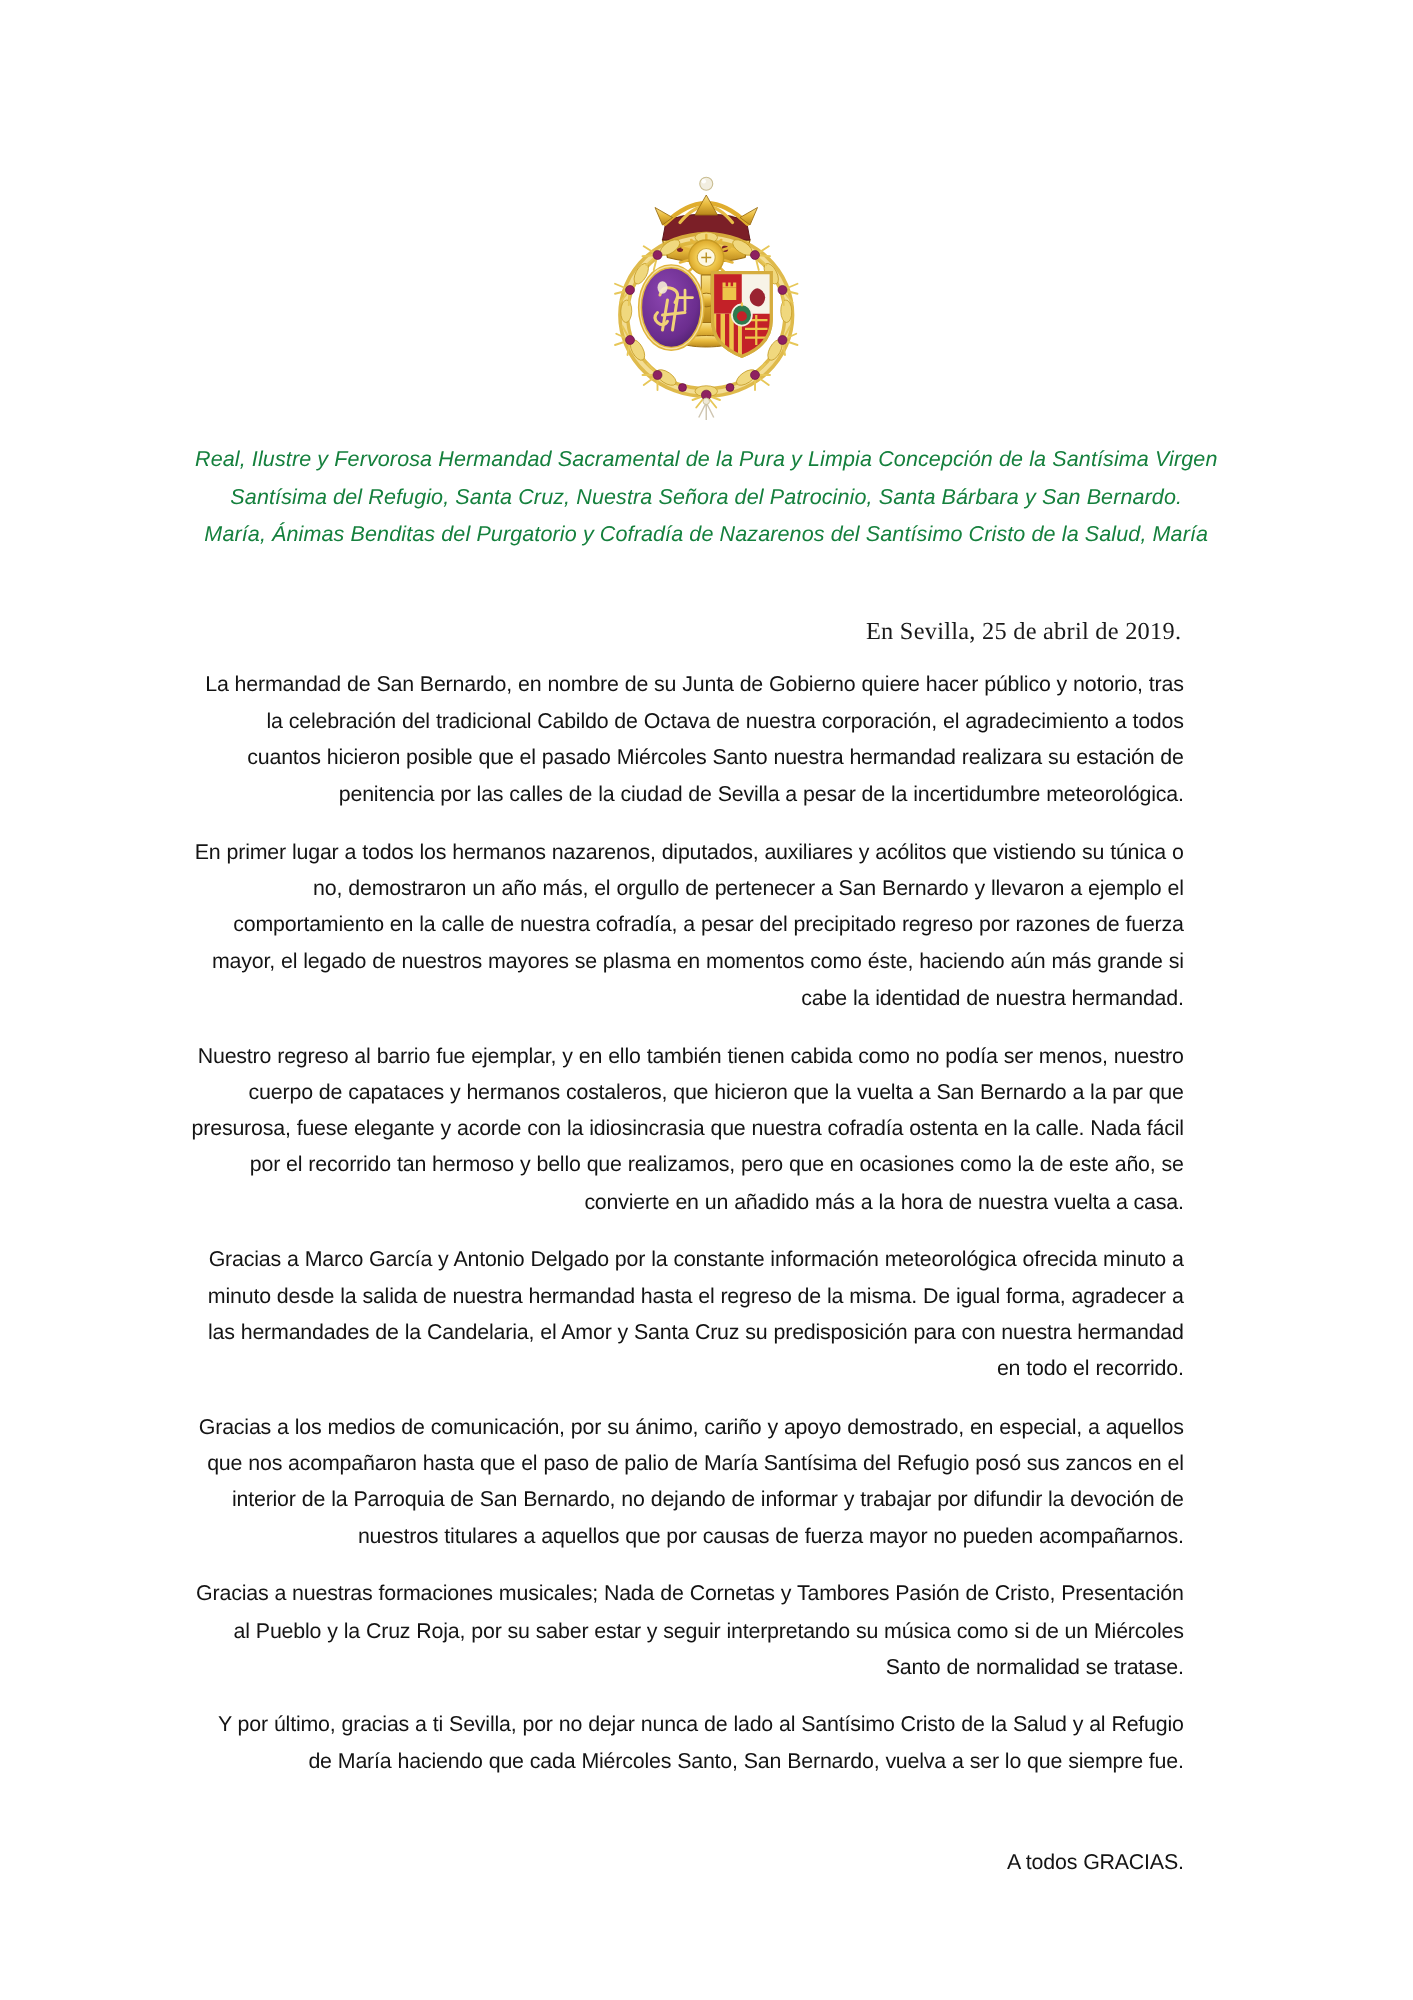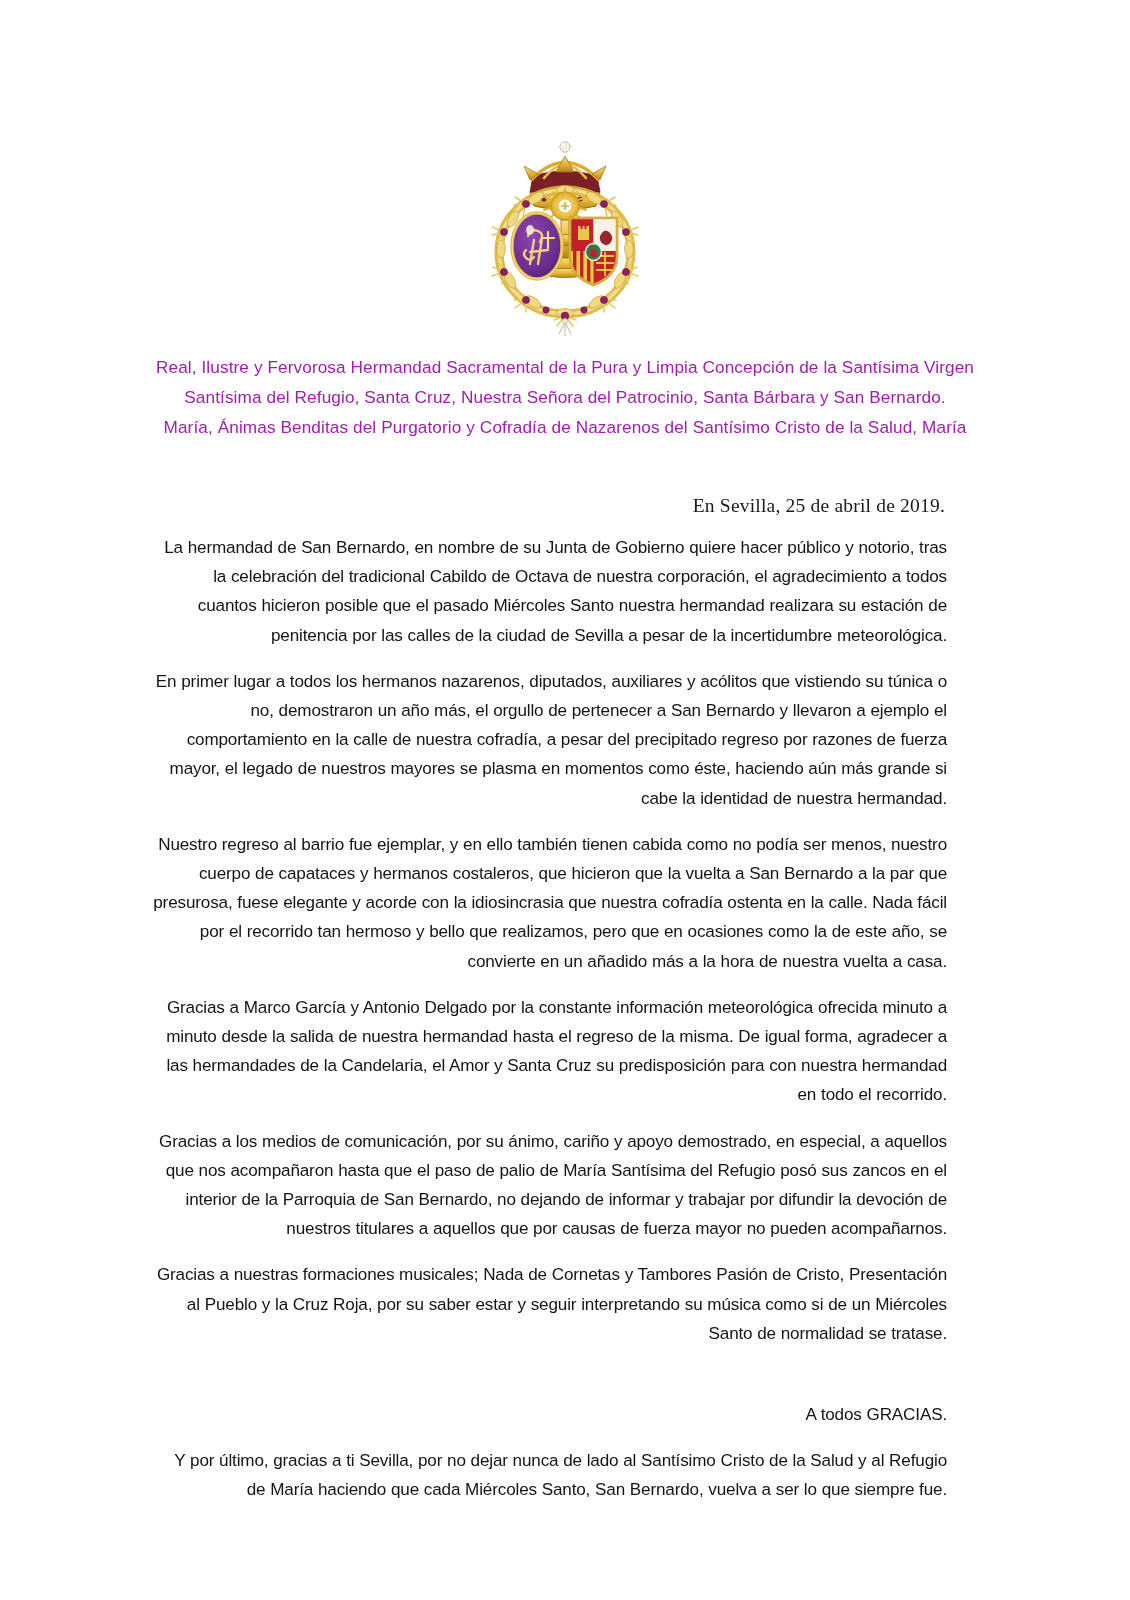--- a/index.html
+++ b/index.html
@@ -35,24 +35,25 @@
   
   .title-block {
     position: absolute;
     left: 150px;
     top: 352px;
     width: 830px;
     text-align: center;
   }
   .title-line {
     font-family: "Liberation Sans", sans-serif;
+    font-style: italic;
     font-weight: 400;
     font-size: 17.2px;
     line-height: 30px;
-    color: #a21caf;
+    color: #15803d;
     letter-spacing: 0.1px;
     white-space: nowrap;
   }
 
   
   .date-line {
     position: absolute;
     left: 152px;
     top: 495px;
     width: 793px;
@@ -285,17 +286,17 @@
 
   <div class="date-line">En Sevilla, 25 de abril de 2019.</div>
 
   <div class="body-block">
     <p class="para">La hermandad de San Bernardo, en nombre de su Junta de Gobierno  quiere hacer público y notorio, tras la celebración del tradicional Cabildo de Octava de nuestra corporación, el agradecimiento a todos cuantos hicieron posible que el pasado Miércoles Santo nuestra hermandad realizara su estación de penitencia por las calles de la ciudad de Sevilla a pesar de la incertidumbre meteorológica.</p>
     <p class="para">En primer lugar a todos los hermanos nazarenos, diputados, auxiliares y acólitos que vistiendo su túnica o no, demostraron un año más, el orgullo de pertenecer a San Bernardo y llevaron a ejemplo el comportamiento en la calle de nuestra cofradía, a pesar del precipitado regreso por razones de fuerza mayor, el legado de nuestros mayores se plasma en momentos como éste, haciendo aún más grande si cabe la identidad de nuestra hermandad.</p>
     <p class="para">Nuestro regreso al barrio fue ejemplar, y en ello también tienen cabida como no podía ser menos, nuestro cuerpo de capataces y hermanos costaleros, que hicieron que la vuelta a San Bernardo a la par que presurosa, fuese elegante y acorde con la idiosincrasia que nuestra cofradía ostenta en la calle. Nada fácil por el recorrido tan hermoso y bello que realizamos, pero que en ocasiones como la de este año, se convierte en un añadido más a la hora de nuestra vuelta a casa.</p>
     <p class="para">Gracias a Marco García y Antonio Delgado por la constante información meteorológica ofrecida minuto a minuto desde la salida de nuestra hermandad hasta el regreso de la misma. De igual forma, agradecer a las hermandades de la Candelaria, el Amor y Santa Cruz su predisposición para con nuestra hermandad en todo el recorrido.</p>
     <p class="para">Gracias a los medios de comunicación, por su ánimo, cariño y apoyo demostrado, en especial, a aquellos que nos acompañaron hasta que el paso de palio de María Santísima del Refugio posó sus zancos en el interior de la Parroquia de San Bernardo, no dejando de informar y trabajar por difundir la devoción de nuestros titulares a aquellos que por causas de fuerza mayor no pueden acompañarnos.</p>
     <p class="para">Gracias a nuestras formaciones musicales; Nada de Cornetas y Tambores Pasión de Cristo, Presentación al Pueblo y la Cruz Roja, por su saber estar y seguir interpretando su música como si de un Miércoles Santo de normalidad se tratase.</p>
+    <p class="para">Y por último, gracias a ti Sevilla, por no dejar nunca de lado al Santísimo Cristo de la Salud y al Refugio de María haciendo que cada Miércoles Santo, San Bernardo, vuelva a ser lo que siempre fue.</p>
     <p class="para closing">A todos GRACIAS.</p>
-    <p class="para">Y por último, gracias a ti Sevilla, por no dejar nunca de lado al Santísimo Cristo de la Salud y al Refugio de María haciendo que cada Miércoles Santo, San Bernardo, vuelva a ser lo que siempre fue.</p>
   </div>
 
 </div>
 
 </body></html>

